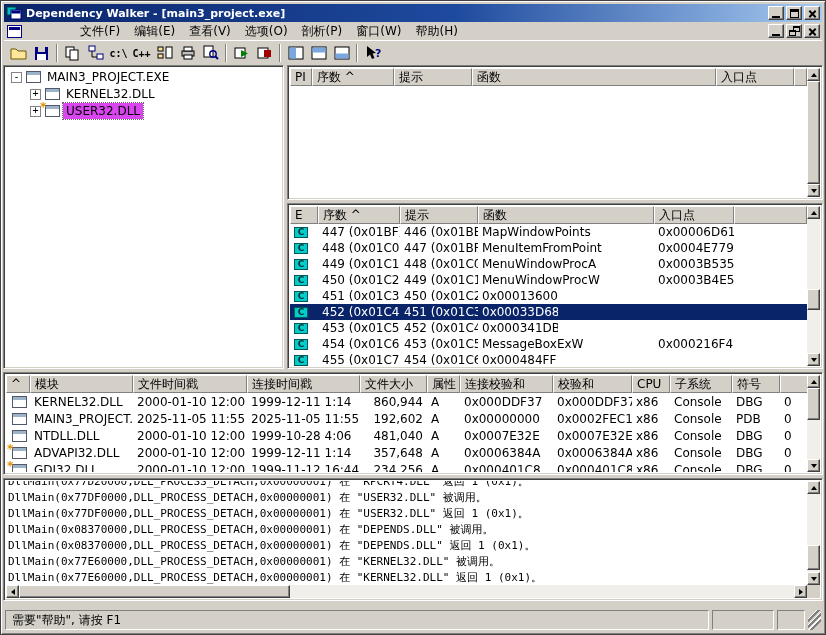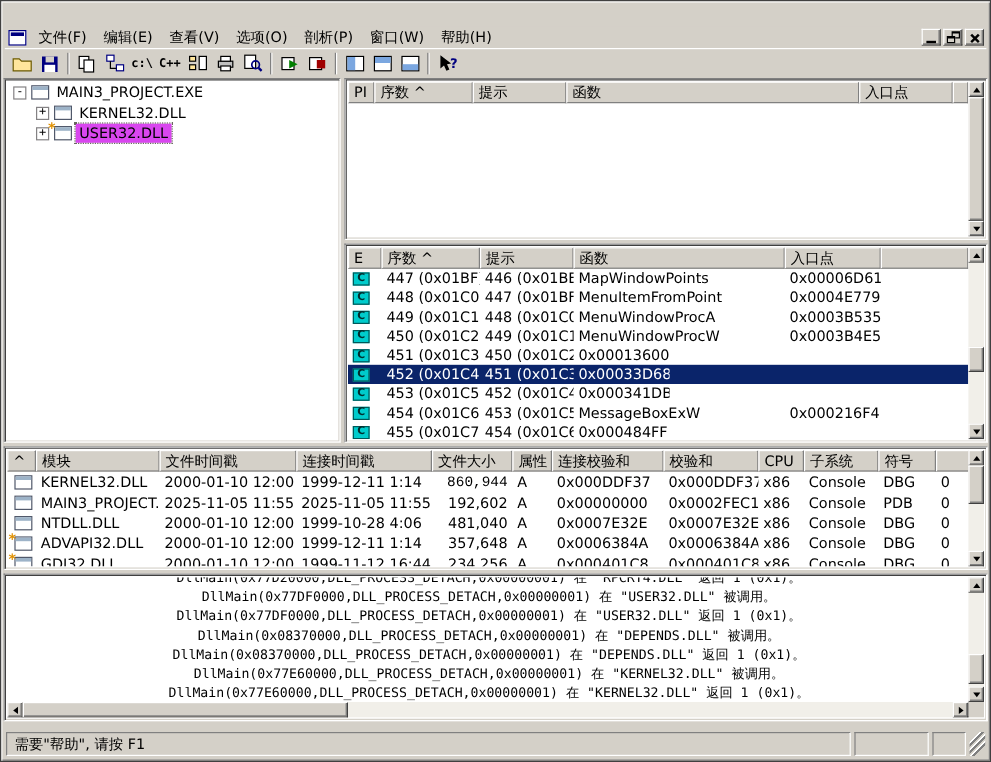--- a/index.html
+++ b/index.html
@@ -13,21 +13,21 @@
 .g-min{width:8px;height:2px;background:#000;margin-top:7px;}
 .g-max{width:9px;height:9px;border:1px solid #000;border-top-width:3px;}
 .g-restore{width:11px;height:10px;position:relative;}
 .g-restore .r1{position:absolute;right:0;top:0;width:7px;height:6px;border:1px solid #000;border-top-width:2px;background:#d4d0c8;}
 .g-restore .r2{position:absolute;left:0;bottom:0;width:7px;height:6px;border:1px solid #000;border-top-width:2px;background:#d4d0c8;}
 .g-x{position:relative;width:9px;height:9px;}
 .g-x b{position:absolute;top:4px;left:0;width:9px;height:2px;background:#000;}
 .g-x b:first-child{transform:rotate(45deg);}
 .g-x b:last-child{transform:rotate(-45deg);}
 
-.menubar{position:absolute;left:3px;top:21px;right:3px;height:18px;display:flex;align-items:center;background:#d4d0c8;}
+.menubar{position:absolute;left:3px;top:21px;right:3px;height:18px;display:flex;align-items:center;background:#d4d0c8;gap:48px;}
 .mdi-doc{width:15px;height:13px;border:1px solid #000080;background:#fff;margin:0 3px;flex:none;}
 .mdi-doc::before{content:"";display:block;height:3px;background:#000080;margin:1px;}
 .menu-items{display:flex;flex:1;}
 .menu-item{padding:1px 7px;white-space:nowrap;}
 .mdi-btns{display:flex;margin-right:2px;}
 
 .toolbar{position:absolute;left:3px;top:39px;right:3px;height:25px;border-top:1px solid #fff;display:flex;align-items:center;padding-left:3px;background:#d4d0c8;}
 .tool-btn{width:23px;height:22px;display:flex;align-items:center;justify-content:center;flex:none;}
 .tool-btn.txt{font-size:10px;font-weight:bold;font-family:"DejaVu Sans Mono","Liberation Mono",monospace;color:#000;}
 .tool-sep{width:2px;height:18px;margin:0 3px;border-left:1px solid #808080;border-right:1px solid #fff;flex:none;}
@@ -51,21 +51,21 @@
 .gbody{overflow:hidden;}
 .grow{display:flex;height:16px;white-space:nowrap;}
 .grow.h17{height:17px;}
 .gtd{flex:none;padding:0 4px;overflow:hidden;display:flex;align-items:center;height:100%;}
 .gtd.iconcell{padding-left:6px;}
 .gtd.ralign{justify-content:flex-end;}
 .grow-sel{background:#0a246a;color:#fff;}
 .exp-icon{width:14px;height:11px;background:#00cccc;border:1px solid #005858;color:#002e2e;font-size:9px;font-weight:bold;display:flex;align-items:center;justify-content:center;flex:none;}
 
 .log-content{position:absolute;left:2px;top:0;right:13px;bottom:13px;overflow:hidden;background:#fff;}
-.log-lines{margin-top:-7px;text-align:center;}
+.log-lines{margin-top:-7px;}
 .log-line{font-family:"DejaVu Sans Mono","Liberation Mono",monospace;font-size:11px;line-height:16px;white-space:nowrap;}
 .corner{position:absolute;right:0;bottom:0;width:13px;height:13px;background:#d4d0c8;}
 
 .vscroll{position:absolute;right:0;top:0;bottom:0;width:13px;display:flex;flex-direction:column;}
 .log-pin .vscroll{bottom:13px;}
 .hscroll{position:absolute;left:0;right:13px;bottom:0;height:13px;display:flex;}
 .sbtn{width:13px;height:13px;flex:none;background:#d4d0c8;border:1px solid;border-color:#fff #404040 #404040 #fff;box-shadow:inset -1px -1px 0 #808080;display:flex;align-items:center;justify-content:center;}
 .strack{flex:1;position:relative;background:#f1efe9;}
 .sthumb{position:absolute;background:#d4d0c8;border:1px solid;border-color:#fff #404040 #404040 #fff;box-shadow:inset -1px -1px 0 #808080;}
 .vscroll .sthumb{left:0;right:0;}
@@ -81,20 +81,42 @@
 .sb-a{width:62px;}
 .sb-b{width:28px;}
 .grip{width:13px;height:20px;flex:none;background:
  linear-gradient(135deg,transparent 0 6px,#fff 6px 7px,#808080 7px 9px,transparent 9px 10px,#fff 10px 11px,#808080 11px 13px,transparent 13px 14px,#fff 14px 15px,#808080 15px 17px,transparent 17px);}
 </style>
 </head>
 <body>
 
 <div class="window">
 
+  <div class="titlebar">
+    <span style="display:flex;">
+      <svg width="16" height="14">
+          <rect x="1" y="1" width="9" height="8" fill="#00c0c0" stroke="#004040"></rect>
+          <rect x="5" y="4" width="10" height="9" fill="#fff" stroke="#000080"></rect>
+          <rect x="5.5" y="4.5" width="9" height="3" fill="#000080"></rect>
+        </svg>
+    </span>
+    <span class="title-text">Dependency Walker - [main3_project.exe]</span>
+    <span class="wbtn">
+        <span class="g-min"></span>
+      </span>
+    <span class="wbtn">
+        <span class="g-max"></span>
+      </span>
+    <span class="wbtn">
+        <span class="g-x">
+          <b></b>
+          <b></b>
+        </span>
+      </span>
+  </div>
 
   <div class="menubar">
     <span class="mdi-doc"></span>
     <span class="menu-items">
         <span class="menu-item">文件(F)</span>
         <span class="menu-item">编辑(E)</span>
         <span class="menu-item">查看(V)</span>
         <span class="menu-item">选项(O)</span>
         <span class="menu-item">剖析(P)</span>
         <span class="menu-item">窗口(W)</span>
@@ -385,21 +407,21 @@
             <span class="gth" style="width: 28px;"></span>
           </div>
           <div class="gbody">
             <div class="grow h17">
               <span class="gtd iconcell" style="width: 24px;">
                 <span class="mod-icon"></span>
               </span>
               <span class="gtd" style="width: 103px;">KERNEL32.DLL</span>
               <span class="gtd" style="width: 114px;">2000-01-10 12:00</span>
               <span class="gtd" style="width: 113px;">1999-12-11  1:14</span>
-              <span class="gtd ralign" style="width: 67px; font-family: Liberation Mono, monospace;">860,944</span>
+              <span class="gtd ralign" style="width: 67px;">860,944</span>
               <span class="gtd" style="width: 33px;">A</span>
               <span class="gtd" style="width: 93px;">0x000DDF37</span>
               <span class="gtd" style="width: 79px;">0x000DDF37</span>
               <span class="gtd" style="width: 38px;">x86</span>
               <span class="gtd" style="width: 62px;">Console</span>
               <span class="gtd" style="width: 48px;">DBG</span>
               <span class="gtd" style="width: 28px;">0</span>
             </div>
             <div class="grow h17">
               <span class="gtd iconcell" style="width: 24px;">

